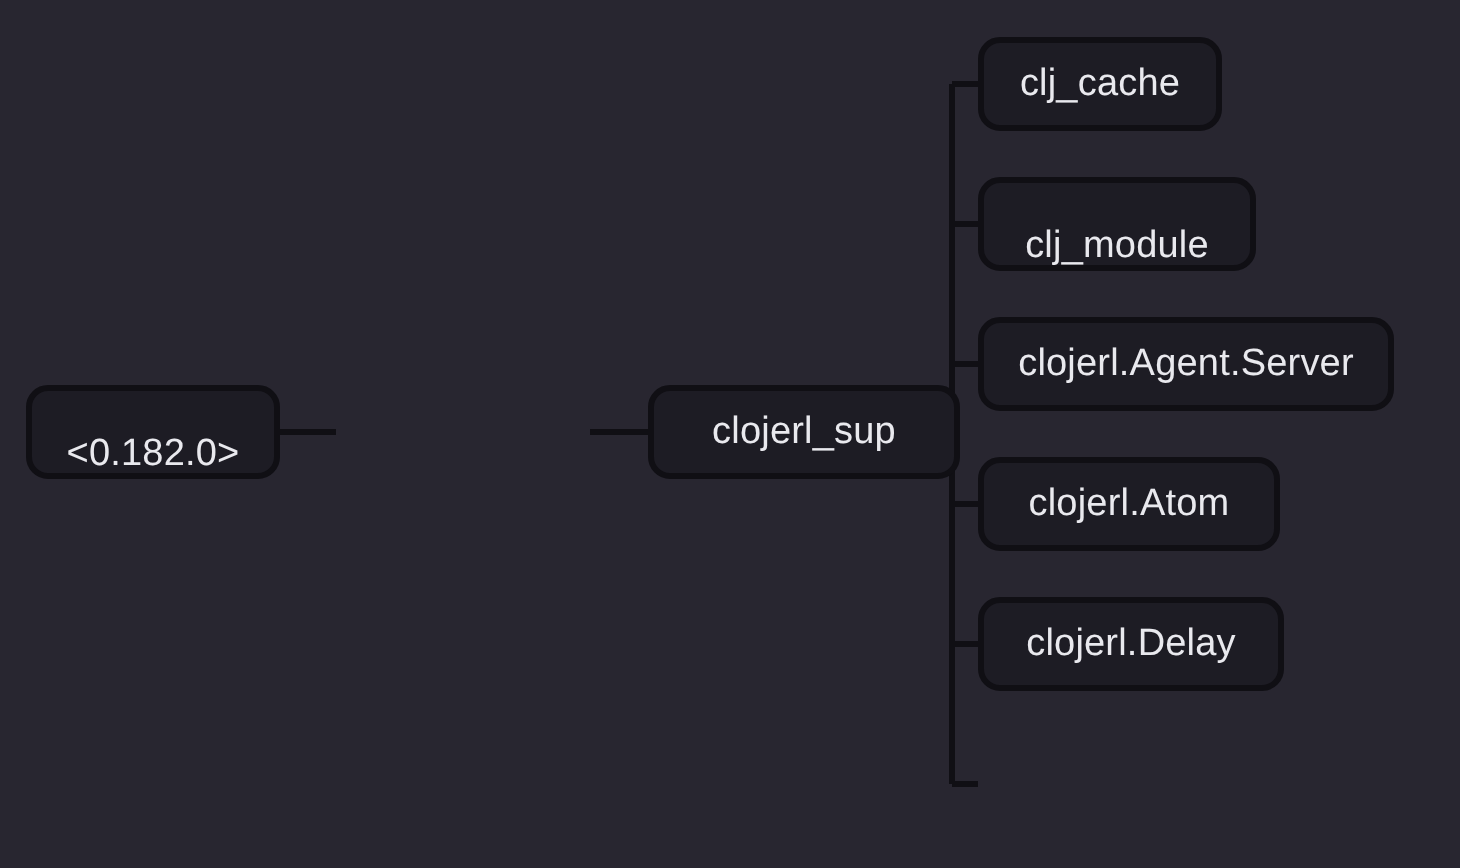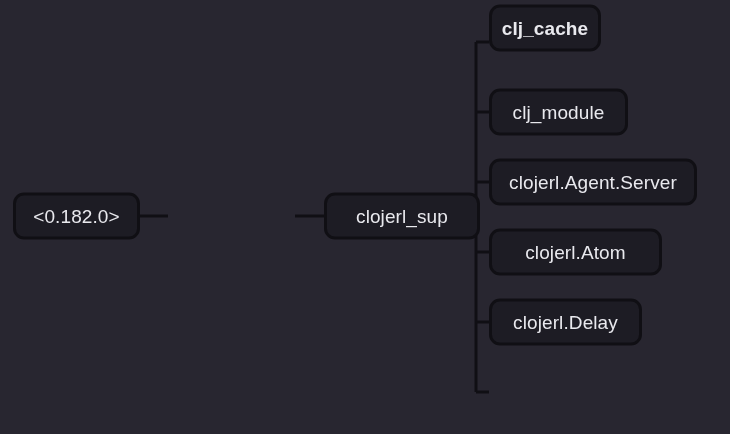--- a/index.html
+++ b/index.html
@@ -67,42 +67,42 @@
 
       <path d="M 476 42 L 489 42"></path>
       <path d="M 476 112 L 489 112"></path>
       <path d="M 476 182 L 489 182"></path>
       <path d="M 476 252 L 489 252"></path>
       <path d="M 476 322 L 489 322"></path>
       <path d="M 476 392 L 489 392"></path>
     </g>
   </svg>
 
-  <div class="node" style="left:13px;  top:216px; width:127px;">
+  <div class="node" style="left:13px;  top:216px; width:127px;align-items:flex-end;">
     <span class="node-label">&lt;0.182.0&gt;</span>
   </div>
 
 
   <div class="node" style="left:324px; top:216px; width:156px;">
     <span class="node-label">clojerl_sup</span>
   </div>
 
-  <div class="node" style="left:489px; top:28px;  width:112px;font-weight:bold;">
+  <div class="node" style="left:489px; top:42px;  width:122px;">
     <span class="node-label">clj_cache</span>
   </div>
 
-  <div class="node" style="left:489px; top:112px; width:139px;">
+  <div class="node" style="left:489px; top:112px; width:139px;align-items:flex-end;">
     <span class="node-label">clj_module</span>
   </div>
 
   <div class="node" style="left:489px; top:182px; width:208px;">
     <span class="node-label">clojerl.Agent.Server</span>
   </div>
 
-  <div class="node" style="left:489px; top:252px; width:173px;">
+  <div class="node" style="left:489px; top:252px; width:151px;">
     <span class="node-label">clojerl.Atom</span>
   </div>
 
   <div class="node" style="left:489px; top:322px; width:153px;">
     <span class="node-label">clojerl.Delay</span>
   </div>
 
 
 </div>
 

